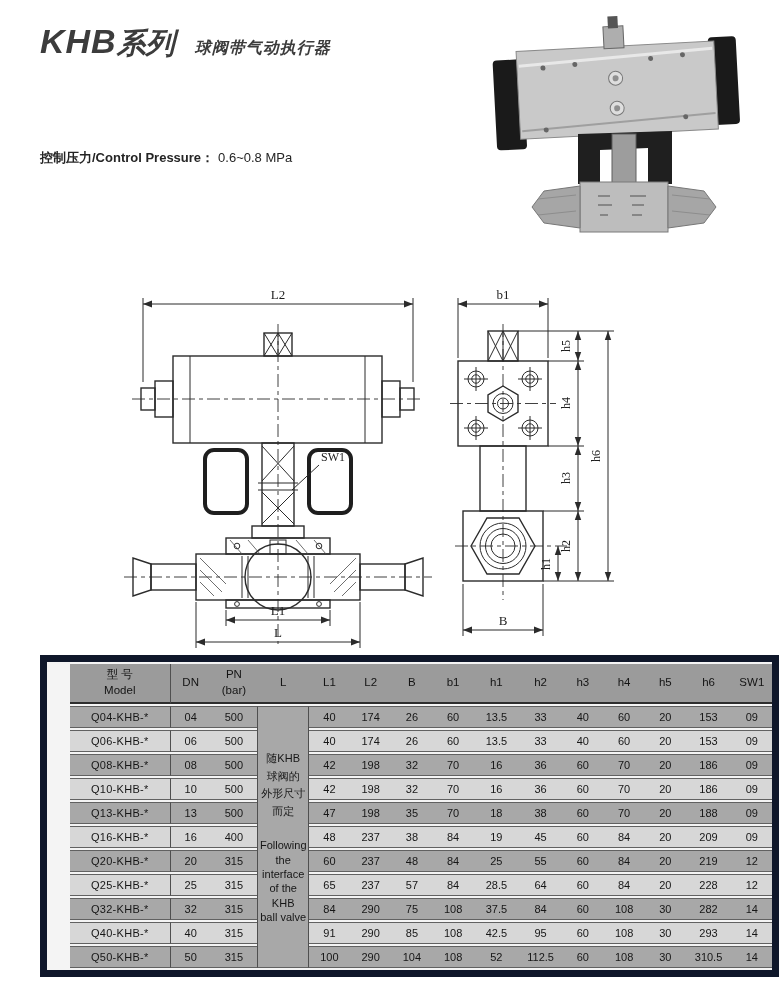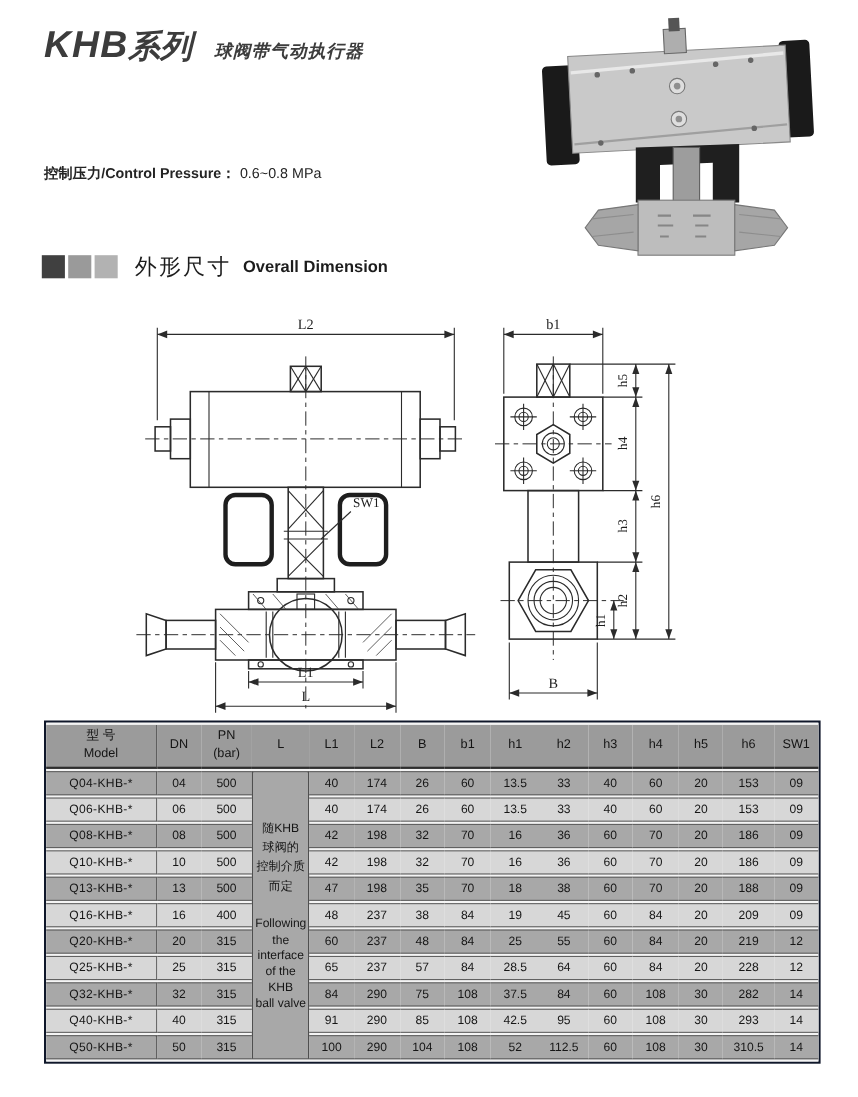--- a/index.html
+++ b/index.html
@@ -42,21 +42,21 @@
   .lt{stroke:#2b2b2b;stroke-width:1;fill:none;}
   .dim{stroke:#2b2b2b;stroke-width:1;fill:none;}
   .cl{stroke:#2b2b2b;stroke-width:.9;fill:none;stroke-dasharray:13 4 4 4;}
   .ar{fill:#2b2b2b;stroke:none;}
   .dtx{font-family:"Liberation Serif","DejaVu Serif",serif;font-size:13px;fill:#1d1d1d;}
   .dtx2{font-family:"Liberation Serif","DejaVu Serif",serif;font-size:12px;fill:#1d1d1d;}
   .hatch{stroke:#4a4a4a;stroke-width:.8;fill:none;}
   .thick{stroke:#1e1e1e;stroke-width:4;fill:none;}
 
   
-  .table-wrap{position:absolute;left:40px;top:655px;width:702px;border:2px solid #0f172a;background:#f4f4f4;}
+  .table-wrap{position:absolute;left:40px;top:655px;width:702px;border:7px solid #0f172a;background:#f4f4f4;padding-left:23px;}
   table{width:100%;border-collapse:separate;border-spacing:0 2px;table-layout:fixed;background:#f4f4f4;}
   th{background:#9b9b9b;border-bottom:2px solid #2e2e2e;font-weight:400;font-size:11.5px;color:#141414;padding:3px 0 4px 0;line-height:1.35;}
   td{font-size:11px;text-align:center;color:#161616;height:20px;padding:0;border-top:1px solid #616161;border-bottom:1px solid #616161;}
   tr.dark td{background:#a8a8a8;}
   tr.light td{background:#d7d7d7;}
   td.model{letter-spacing:.3px;}
   td.model, th.c-model{border-right:1px solid #4f4f4f;}
   td.lcell{background:#a5a5a5;border-left:1px solid #4f4f4f;border-right:1px solid #4f4f4f;vertical-align:middle;padding:4px 2px;}
   .lzh{white-space:pre-line;font-size:11px;line-height:1.6;text-align:center;margin-bottom:18px;}
   .len{white-space:pre-line;font-size:11px;line-height:1.3;text-align:center;}
@@ -111,25 +111,20 @@
         <line x1="152" y1="201" x2="162" y2="201" stroke="#868686" stroke-width="2"></line>
       </g>
     </svg>
   </div>
 
 
   <div class="specs">
     <div class="spec-line"><span class="spec-label">控制压力/Control Pressure：</span><span class="spec-value">0.6~0.8 MPa</span></div>
   </div>
 
-  <div class="sec sec-dims">
-    <span class="sq sq1"></span><span class="sq sq2"></span><span class="sq sq3"></span>
-    <span class="zh">外形尺寸</span>
-    <span class="en">Overall Dimension</span>
-  </div>
 
   <div class="drawings">
     <svg width="720" height="372" viewBox="0 0 720 372">
 
       <g>
 
         <line class="dim" x1="113" y1="20" x2="113" y2="104"></line>
         <line class="dim" x1="383" y1="20" x2="383" y2="104"></line>
         <line class="dim" x1="113" y1="26" x2="383" y2="26"></line>
         <polygon class="ar" points="113,26 122,22.5 122,29.5"></polygon>
@@ -377,21 +372,21 @@
           </tr>
         </thead>
       <tbody id="tbody">
           <tr class="dark">
             <td class="model">Q04-KHB-*</td>
             <td>04</td>
             <td>500</td>
             <td rowspan="11" class="lcell">
               <div class="lzh">随KHB
 球阀的
-控制介质
+外形尺寸
 而定</div>
               <div class="len">Following
 the
 interface
 of the
 KHB
 ball valve</div>
             </td>
             <td>40</td>
             <td>174</td>

